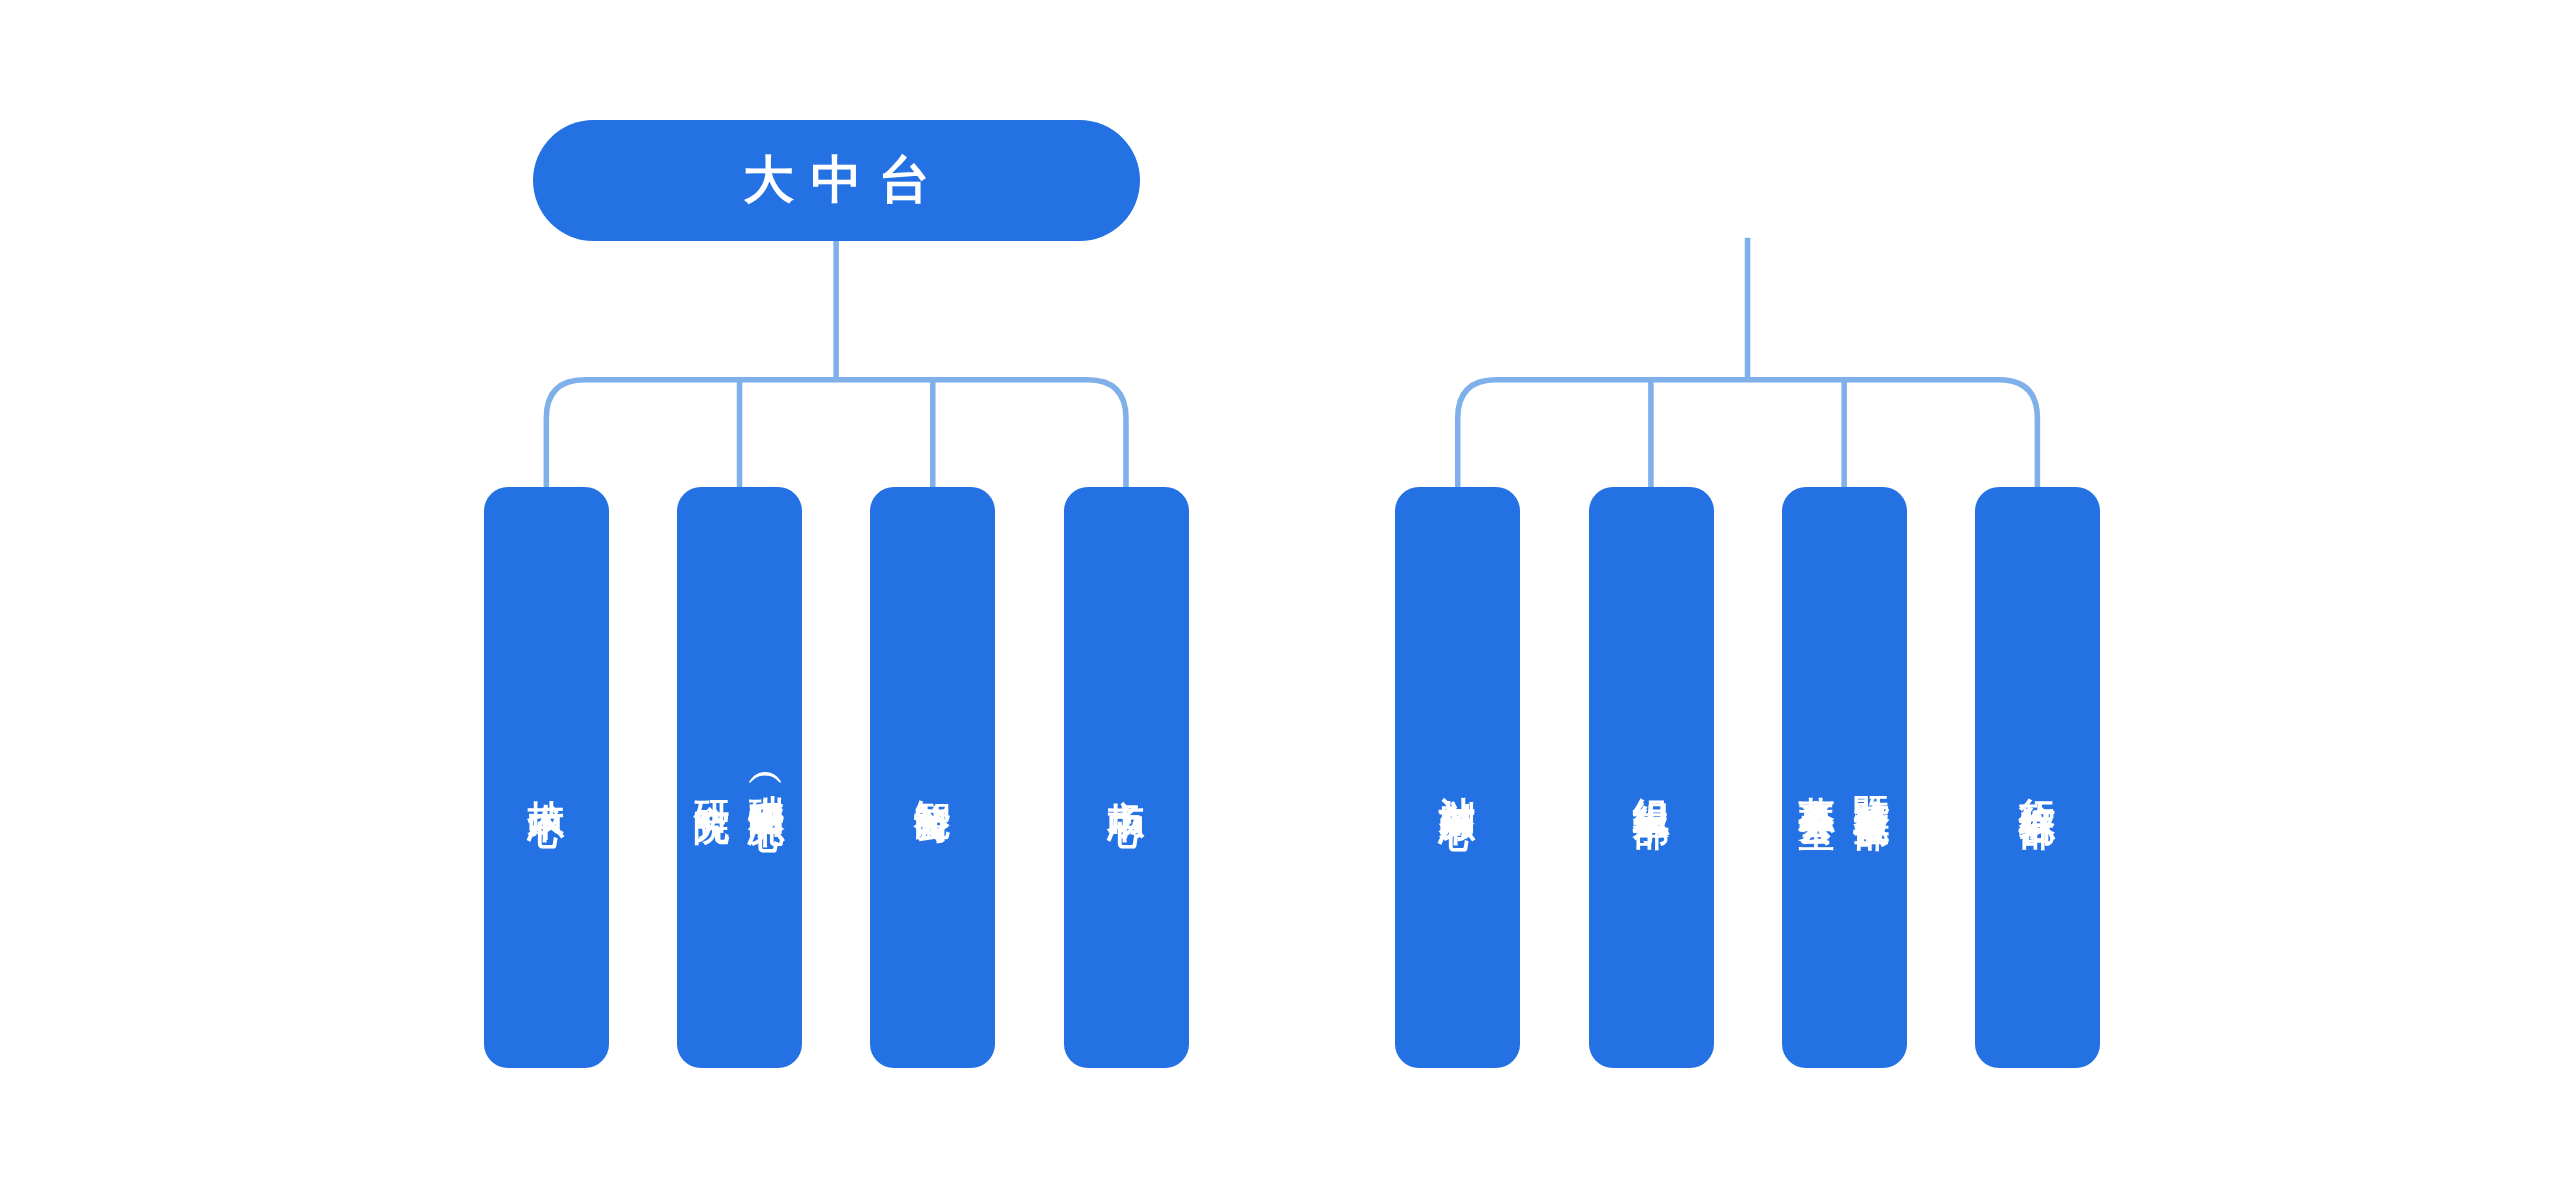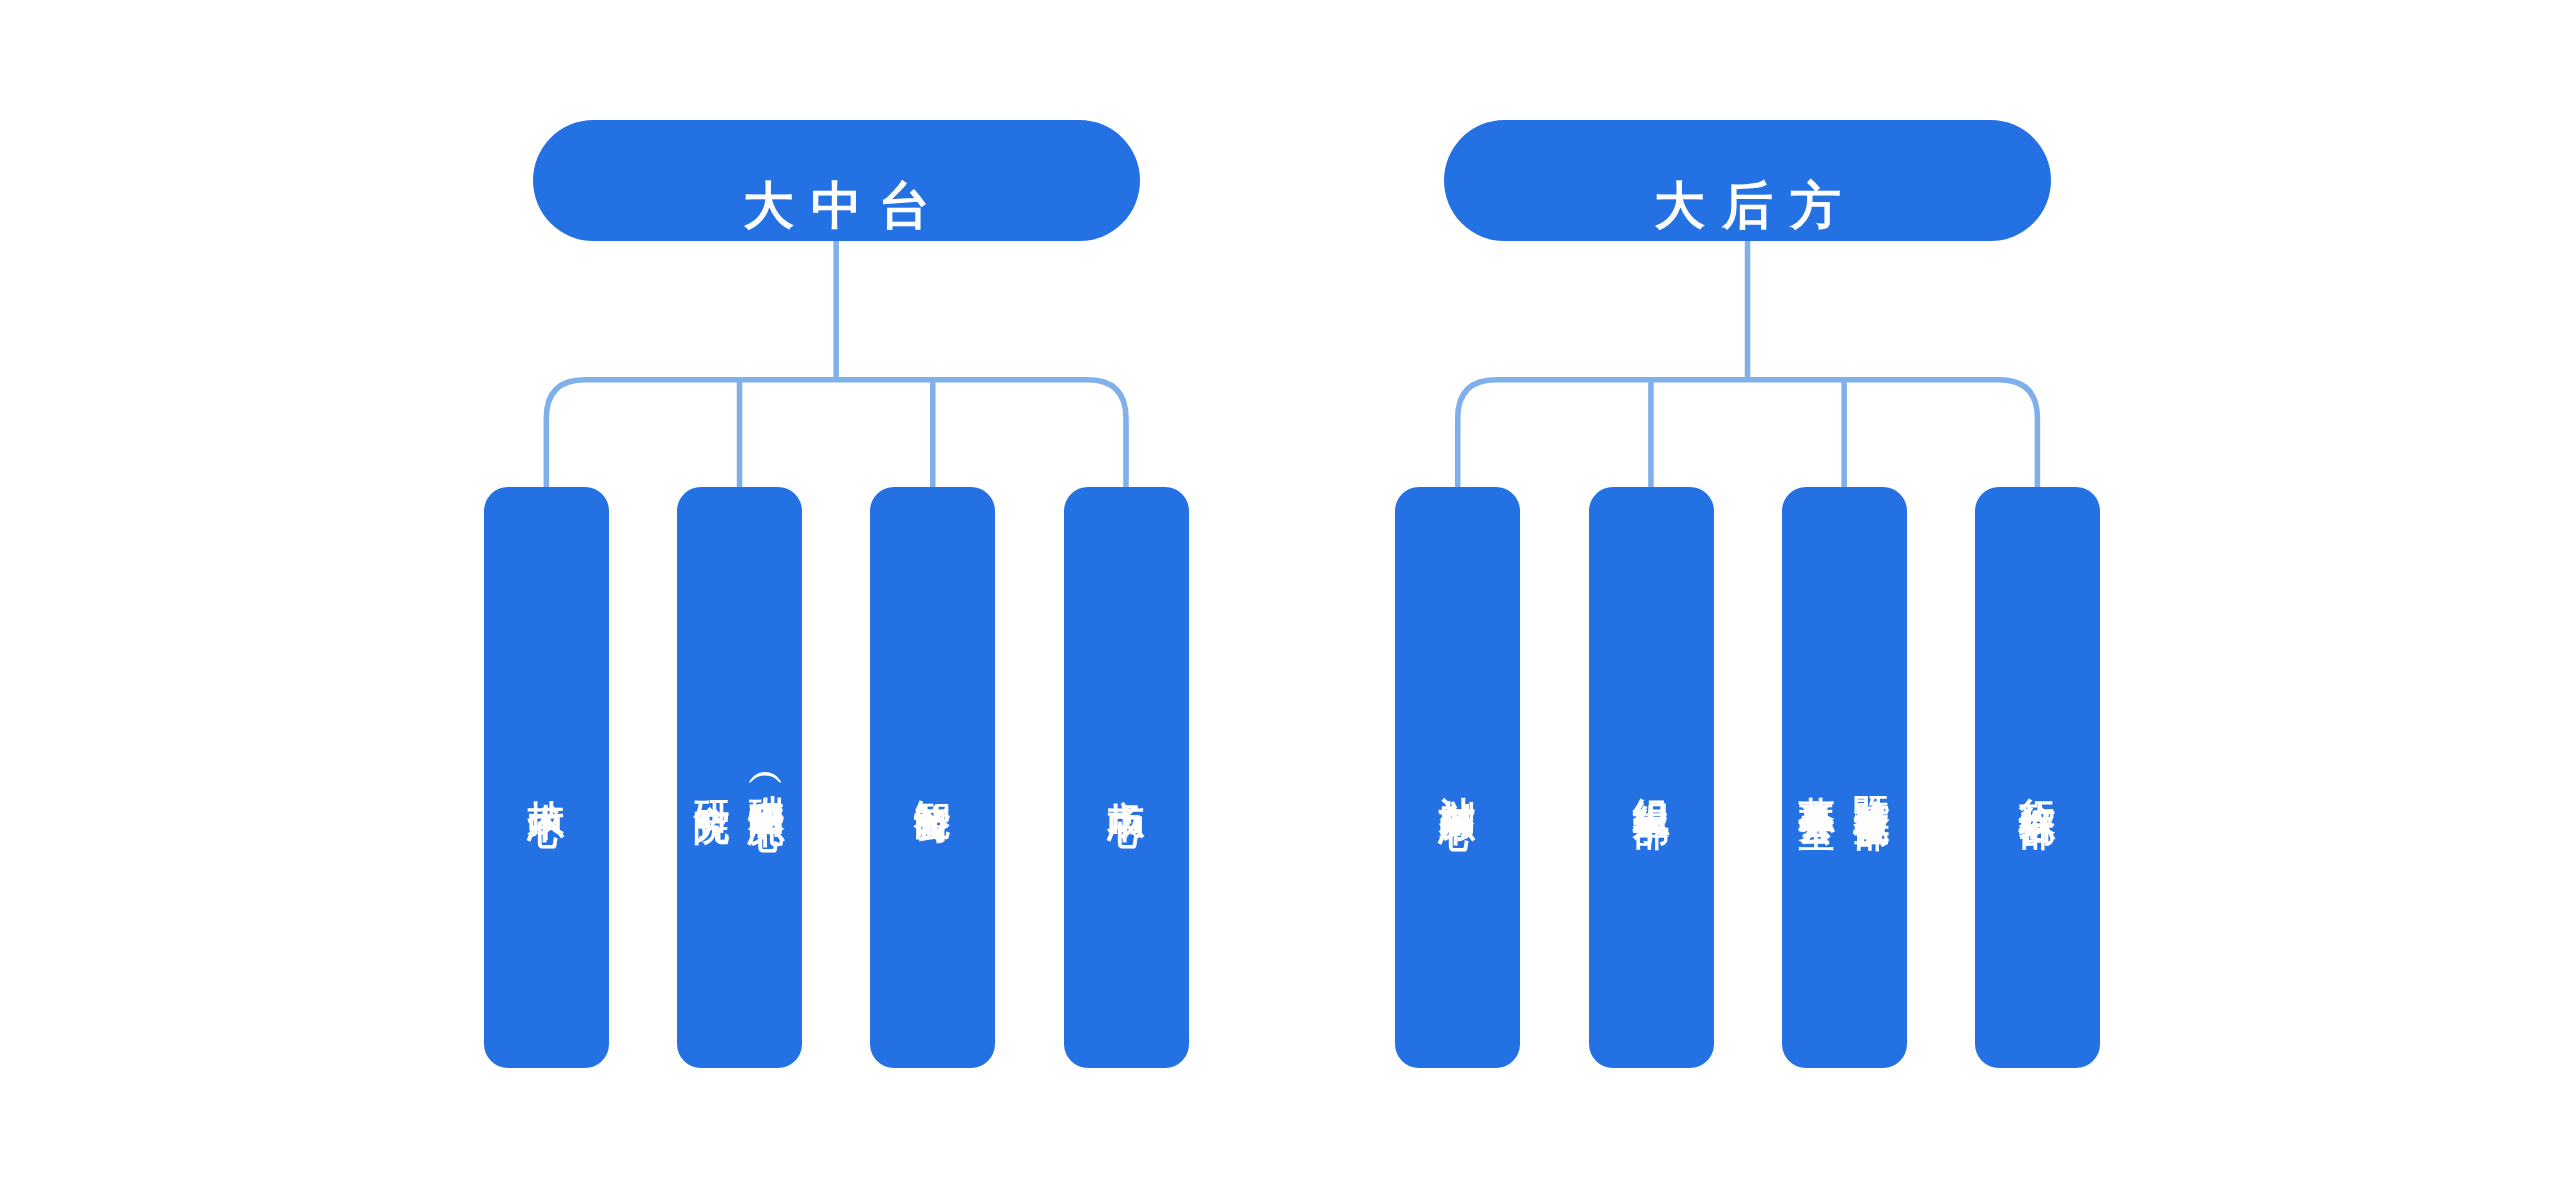--- a/index.html
+++ b/index.html
@@ -31,21 +31,21 @@
     stroke-linejoin: round;
   }
   .root-node {
     position: absolute;
     top: 120px;
     width: 607px;
     height: 121px;
     border-radius: 61px;
     background: var(--node);
     display: flex;
-    align-items: flex-end;
+    align-items: center;
     justify-content: center;
   }
   .root-label {
     color: var(--text);
     font-size: 51px;
     font-weight: 700;
     letter-spacing: 17px;
     margin-right: -17px;
     white-space: nowrap;
   }
@@ -102,23 +102,20 @@
     <span class="child-label">研究院
 （碳中和研究中心）</span>
   </div>
   <div class="child-node" style="left:870px">
     <span class="child-label">智能公司</span>
   </div>
   <div class="child-node" style="left:1064px">
     <span class="child-label">市场中心</span>
   </div>
 
-  <div class="root-node" style="left:1444px">
-    <span class="root-label">大后方</span>
-  </div>
   <div class="child-node" style="left:1395px">
     <span class="child-label">计划财务中心</span>
   </div>
   <div class="child-node" style="left:1589px">
     <span class="child-label">组织人事部</span>
   </div>
   <div class="child-node" style="left:1782px">
     <span class="child-label">董事会办公室
 暨监督检查部</span>
   </div>

